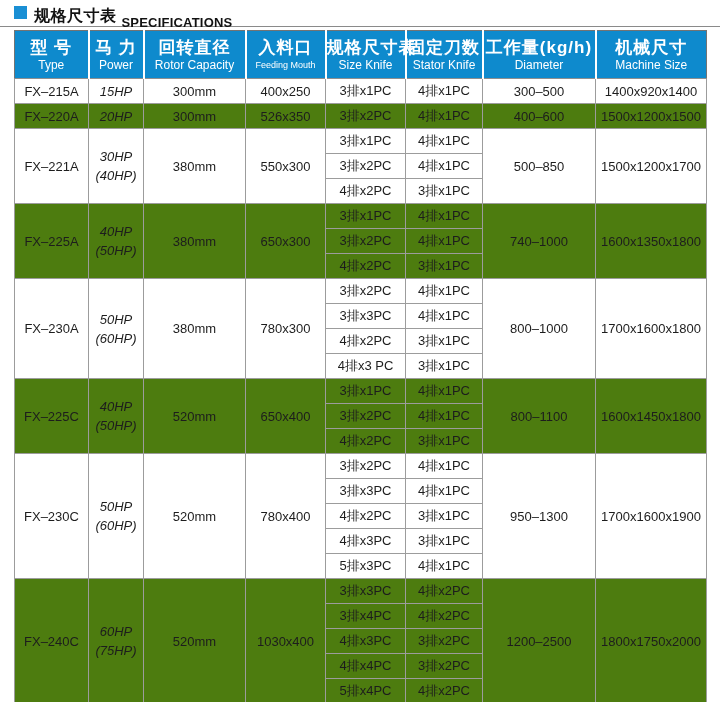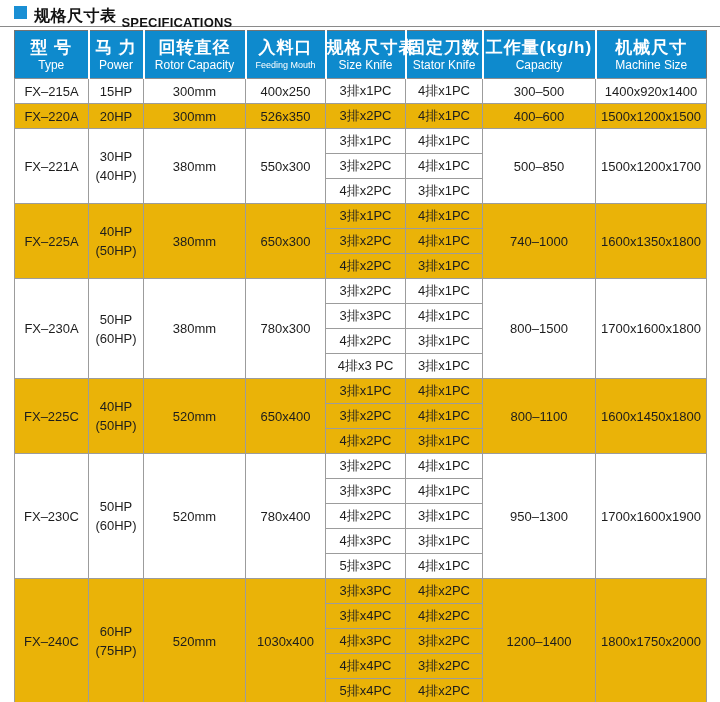--- a/index.html
+++ b/index.html
@@ -63,22 +63,22 @@
     border: 1px solid #9c9c9c;
     text-align: center;
     vertical-align: middle;
     font-size: 13px;
     color: #1d1d1d;
     height: 24px;
     padding: 0;
     background: #ffffff;
     white-space: nowrap;
   }
-  tr.alt td { background: #eab308; }
-  td .pline { line-height: 19px; }
+  tr.alt td { background: #4d7c0f; }
+  td .pline { line-height: 19px; font-style: italic; }
 </style>
 </head>
 <body>
 
 <div class="title-bar">
   <span class="title-square"></span>
   <span class="title-zh">规格尺寸表</span>
   <span class="title-en">SPECIFICATIONS</span>
 </div>
 <div class="title-rule"></div>
@@ -115,21 +115,21 @@
         <th>
           <div class="zh">规格尺寸表</div>
           <div class="en">Size Knife</div>
         </th>
         <th>
           <div class="zh">固定刀数</div>
           <div class="en">Stator Knife</div>
         </th>
         <th>
           <div class="zh">工作量(kg/h)</div>
-          <div class="en">Capacity</div>
+          <div class="en">Diameter</div>
         </th>
         <th>
           <div class="zh">机械尺寸</div>
           <div class="en">Machine Size</div>
         </th>
       </tr>
   </thead>
   <tbody id="table-body">
       <tr>
         <td>FX–215A</td>
@@ -200,21 +200,21 @@
       <tr>
         <td rowspan="4">FX–230A</td>
         <td rowspan="4">
           <div class="pline">50HP</div>
           <div class="pline">(60HP)</div>
         </td>
         <td rowspan="4">380mm</td>
         <td rowspan="4">780x300</td>
         <td>3排x2PC</td>
         <td>4排x1PC</td>
-        <td rowspan="4">800–1500</td>
+        <td rowspan="4">800–1000</td>
         <td rowspan="4">1700x1600x1800</td>
       </tr>
       <tr>
         <td>3排x3PC</td>
         <td>4排x1PC</td>
       </tr>
       <tr>
         <td>4排x2PC</td>
         <td>3排x1PC</td>
       </tr>
@@ -275,21 +275,21 @@
       <tr class="alt">
         <td rowspan="5">FX–240C</td>
         <td rowspan="5">
           <div class="pline">60HP</div>
           <div class="pline">(75HP)</div>
         </td>
         <td rowspan="5">520mm</td>
         <td rowspan="5">1030x400</td>
         <td>3排x3PC</td>
         <td>4排x2PC</td>
-        <td rowspan="5">1200–1400</td>
+        <td rowspan="5">1200–2500</td>
         <td rowspan="5">1800x1750x2000</td>
       </tr>
       <tr class="alt">
         <td>3排x4PC</td>
         <td>4排x2PC</td>
       </tr>
       <tr class="alt">
         <td>4排x3PC</td>
         <td>3排x2PC</td>
       </tr>

